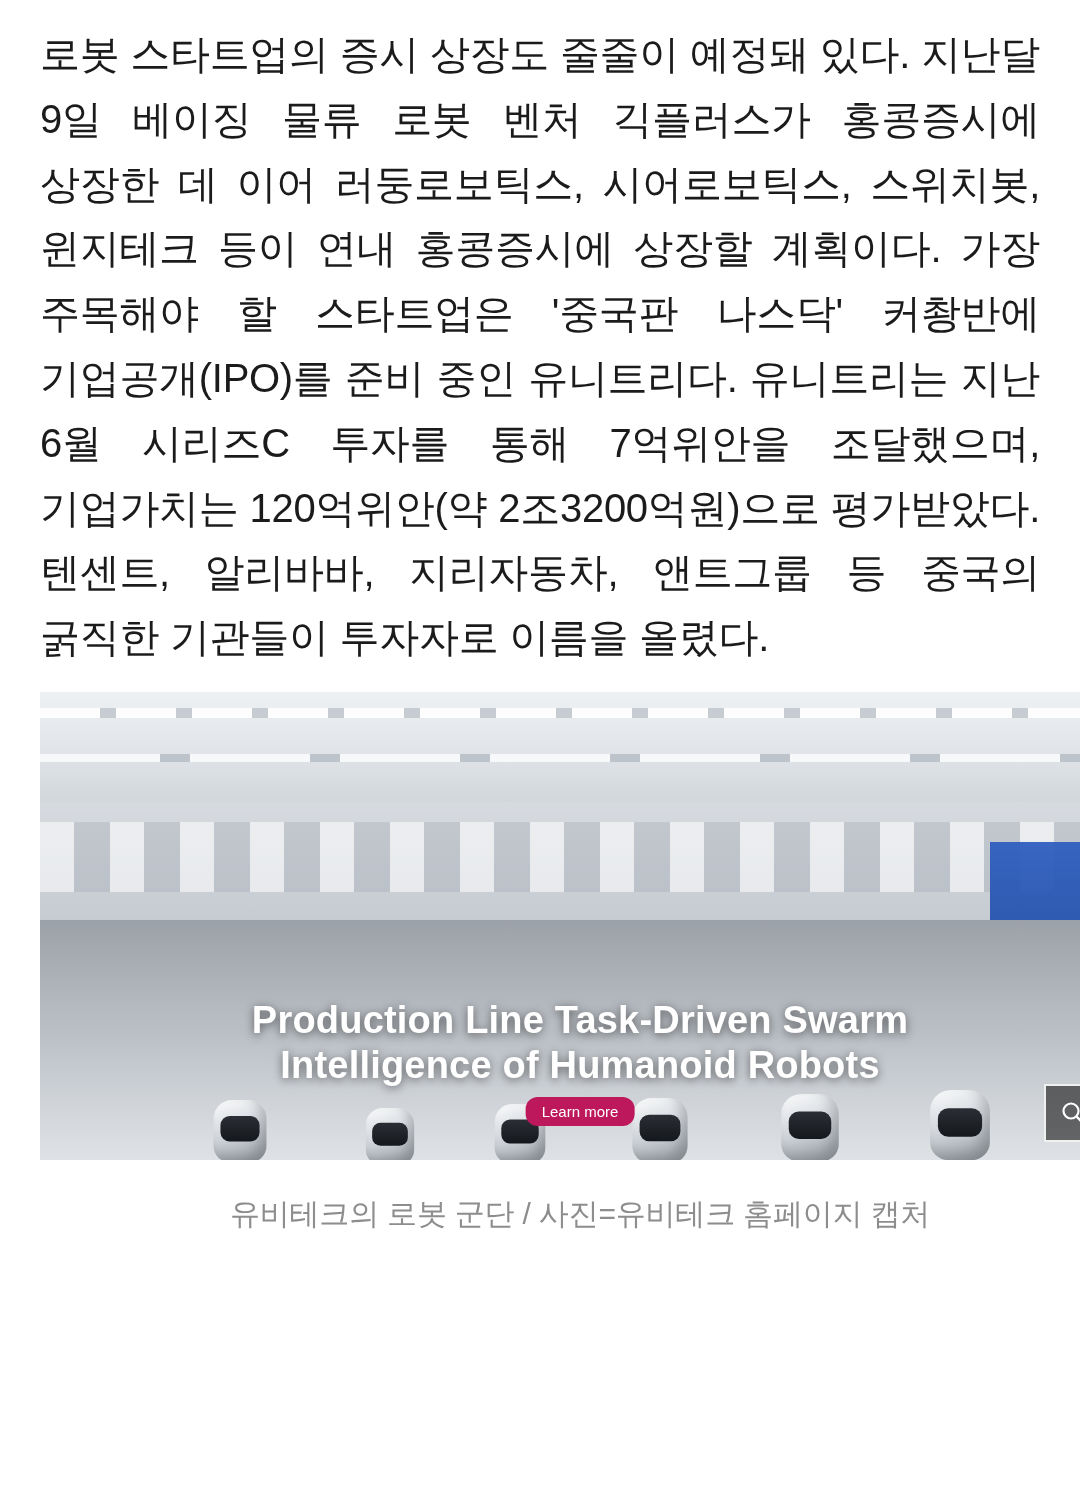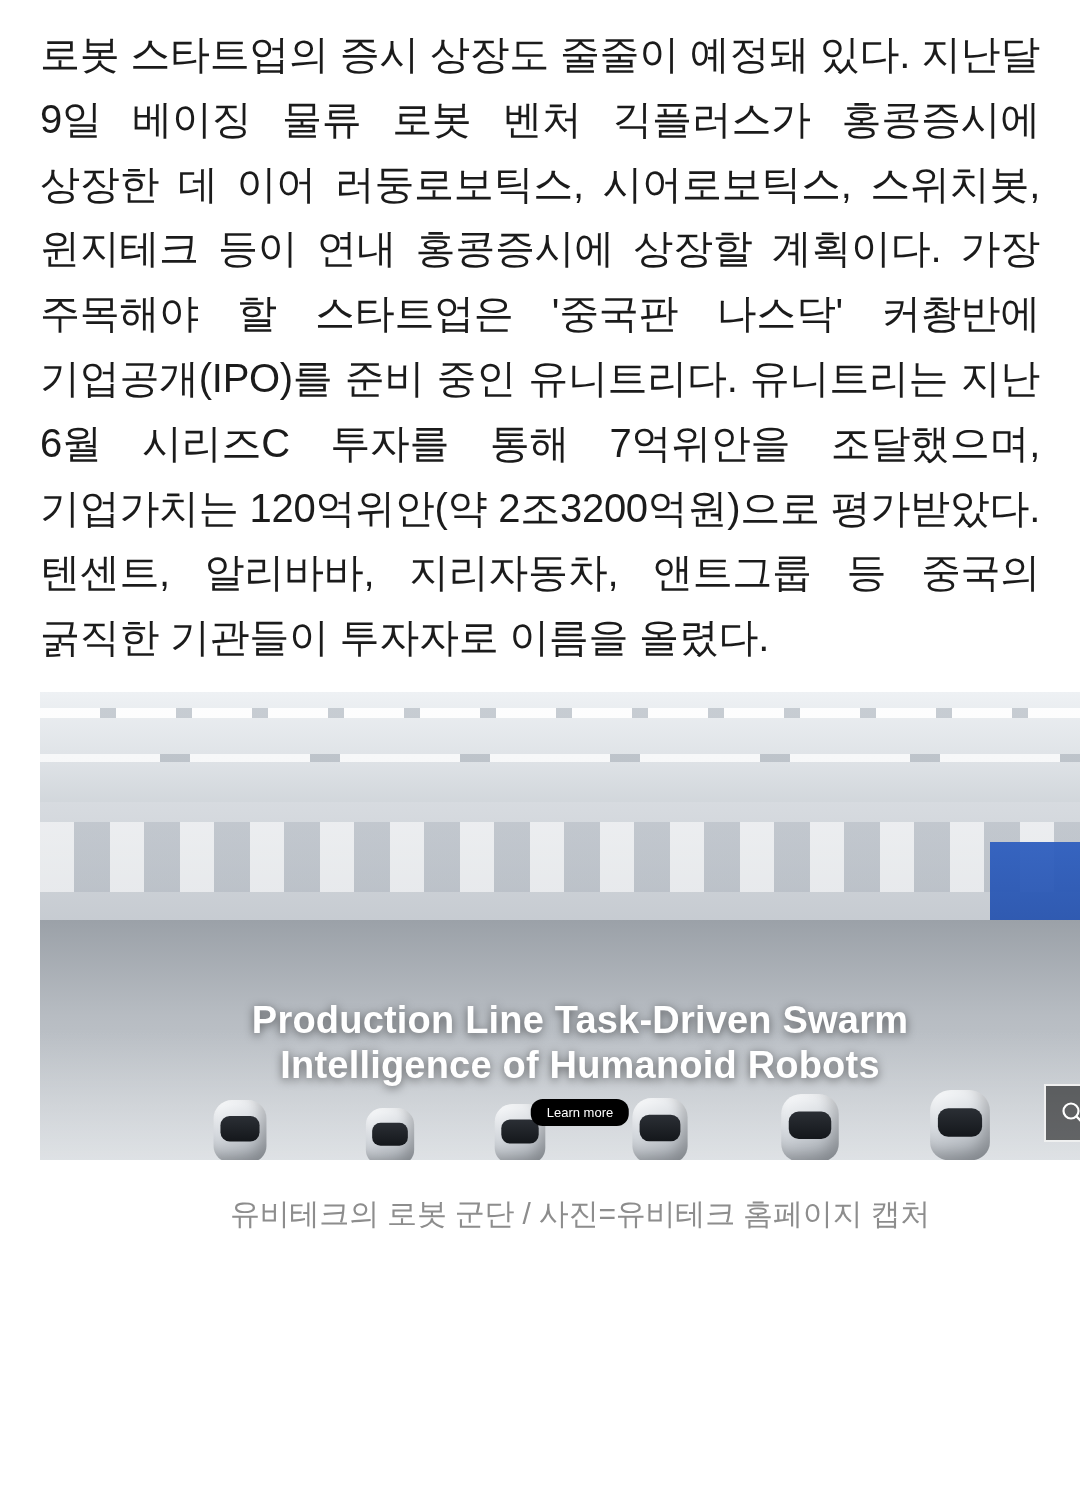--- a/index.html
+++ b/index.html
@@ -136,23 +136,23 @@
     font-weight: bold;
     line-height: 1.18;
     letter-spacing: 0.2px;
     text-shadow: 0 2px 10px rgba(0,0,0,0.55);
   }
   .photo .learn-more {
     position: absolute;
     left: 50%;
     transform: translateX(-50%);
     bottom: 34px;
-    background: #000000;
+    background: #be185d;
     color: #ffffff;
-    font-size: 13px;
+    font-size: 15px;
     padding: 6px 16px;
     border-radius: 12px;
     border: none;
     cursor: pointer;
   }
   .photo .zoom-badge {
     position: absolute;
     right: 18px;
     bottom: 18px;
     width: 58px; height: 58px;

